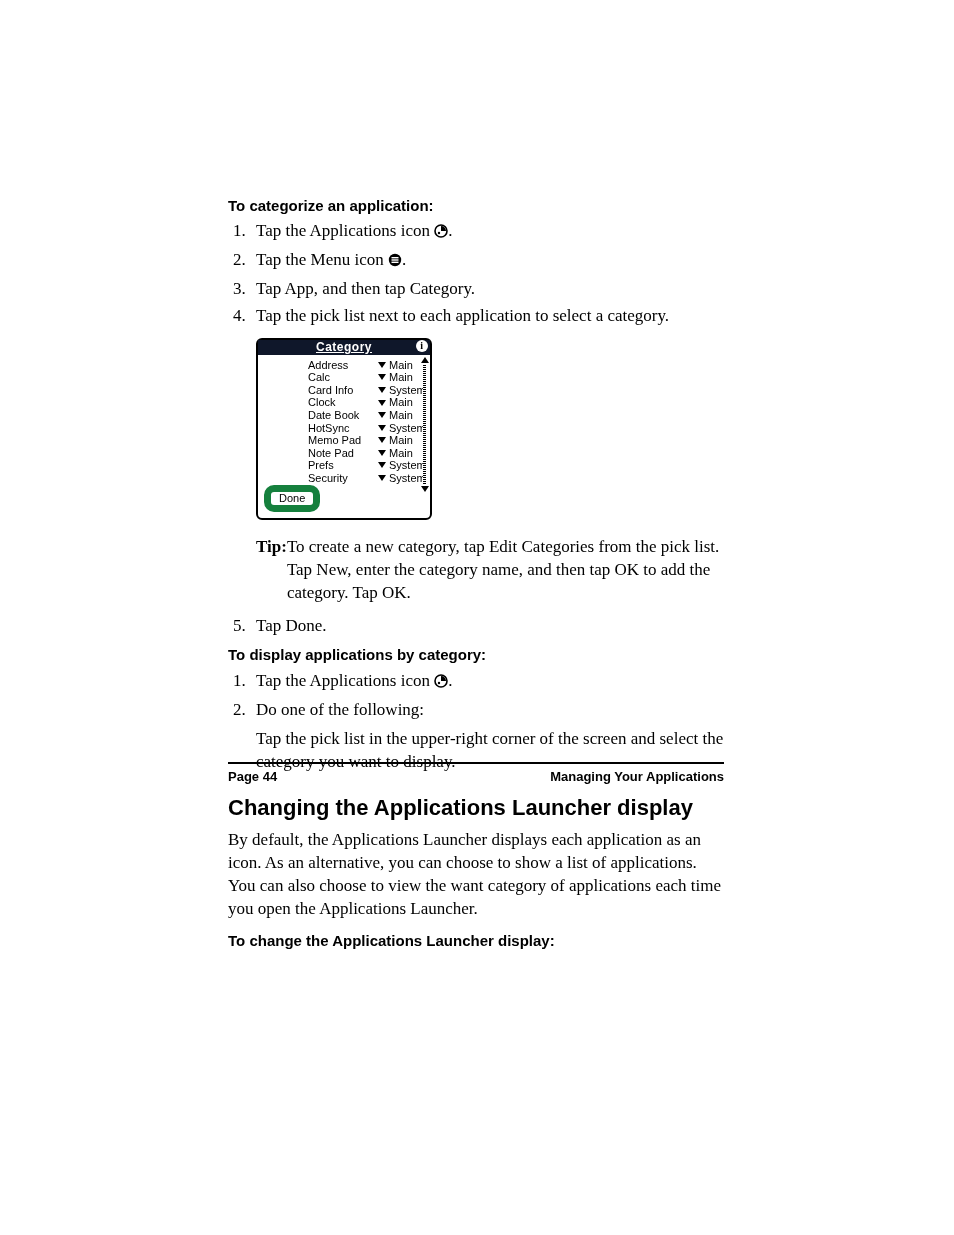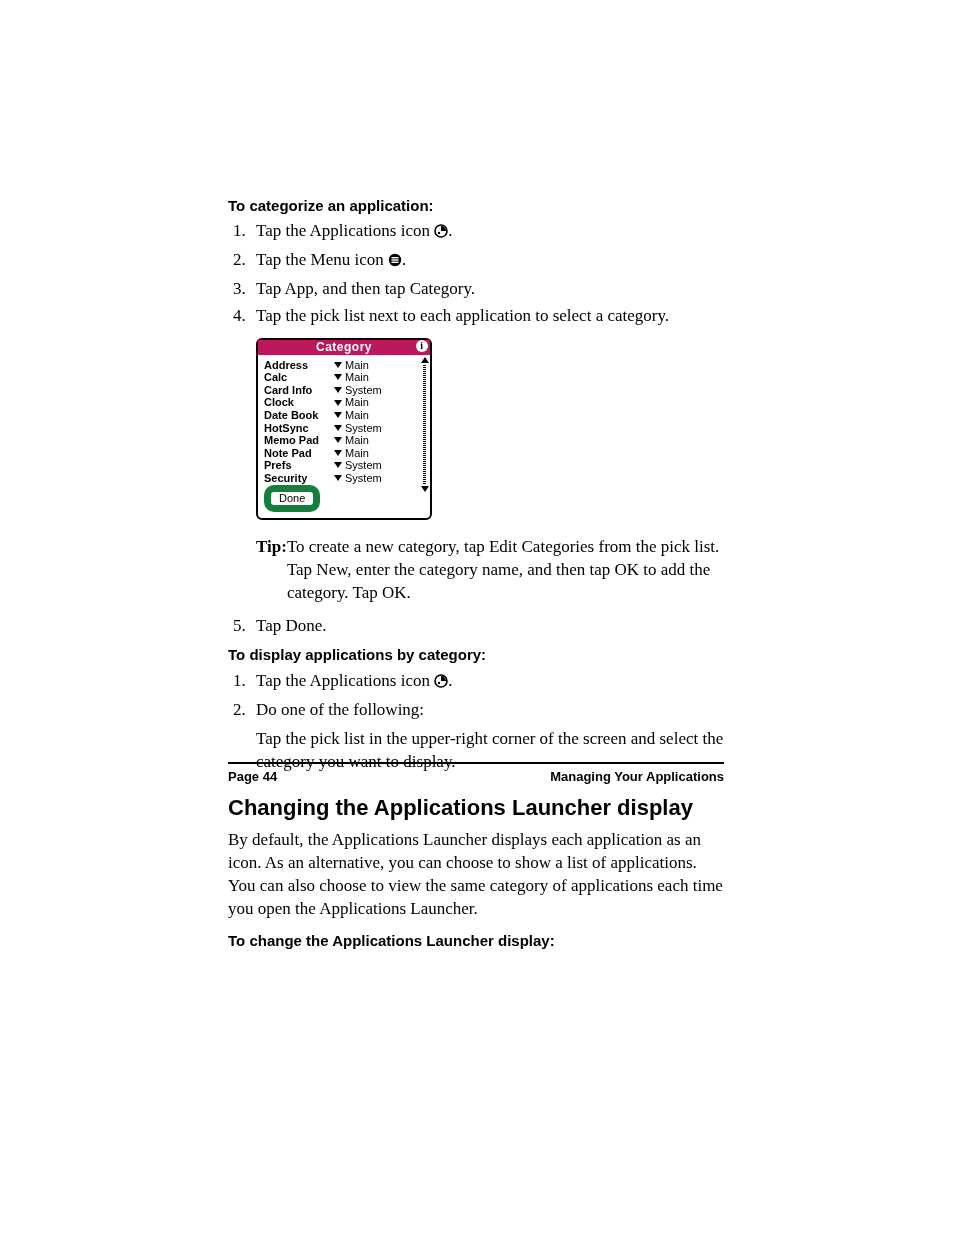--- a/index.html
+++ b/index.html
@@ -59,31 +59,32 @@
     width: 172px;
     margin: 10px 0 6px 28px;
     border: 2px solid #000;
     border-radius: 6px;
     background: #fff;
     font-family: Verdana, Geneva, sans-serif;
     font-size: 11px;
     line-height: 1.1;
   }
   .palm-title {
-    background: #be185d;
+    background: #0f172a;
     color: #fff;
     font-weight: bold;
     text-align: center;
     letter-spacing: 0.5px;
     font-size: 12px;
     padding: 1px 0;
     display: flex;
     align-items: center;
     justify-content: center;
     position: relative;
+    text-decoration: underline;
   }
   .palm-title .info {
     position: absolute;
     right: 2px;
     top: 0;
     width: 12px; height: 12px;
     border-radius: 50%;
     background: #fff;
     color: #000;
     font-weight: 900;
@@ -94,21 +95,21 @@
   }
   .palm-body {
     padding: 3px 4px 6px 6px;
     position: relative;
   }
   .palm-row {
     display: flex;
     align-items: center;
     margin: 0.5px 0;
   }
-  .palm-name { font-weight: 700; width: 70px; }
+  .palm-name { font-weight: 400; width: 70px; margin-left: 44px; }
   .palm-drop {
     display: flex;
     align-items: center;
     gap: 3px;
   }
   .tri-down {
     width: 0; height: 0;
     border-left: 4px solid transparent;
     border-right: 4px solid transparent;
     border-top: 6px solid #000;
@@ -300,21 +301,21 @@
           </svg>
       </span><span>.</span>
     </li>
     <li>
       <span>Do one of the following:</span>
       <div class="step-sub">Tap the pick list in the upper-right corner of the screen and select the category you want to display.</div>
     </li>
   </ol>
 
   <div class="heading-large">Changing the Applications Launcher display</div>
-  <p class="body-p">By default, the Applications Launcher displays each application as an icon. As an alternative, you can choose to show a list of applications. You can also choose to view the same category of applications each time you open the Applications Launcher.</p>
+  <p class="body-p">By default, the Applications Launcher displays each application as an icon. As an alternative, you can choose to show a list of applications. You can also choose to view the want category of applications each time you open the Applications Launcher.</p>
   <div class="heading-small">To change the Applications Launcher display:</div>
   <ol class="steps" start="1">
     <li>
       <span>Tap the Applications icon</span>
       <span class="icon">
         <svg width="14" height="14" viewBox="0 0 14 14">
             <circle cx="7" cy="7" r="6" fill="none" stroke="#000" stroke-width="1.6"></circle>
             <path d="M7 2 A5 5 0 0 1 12 7 L7 7 Z" fill="#000"></path>
             <circle cx="5" cy="9" r="1.2" fill="#000"></circle>
           </svg>

